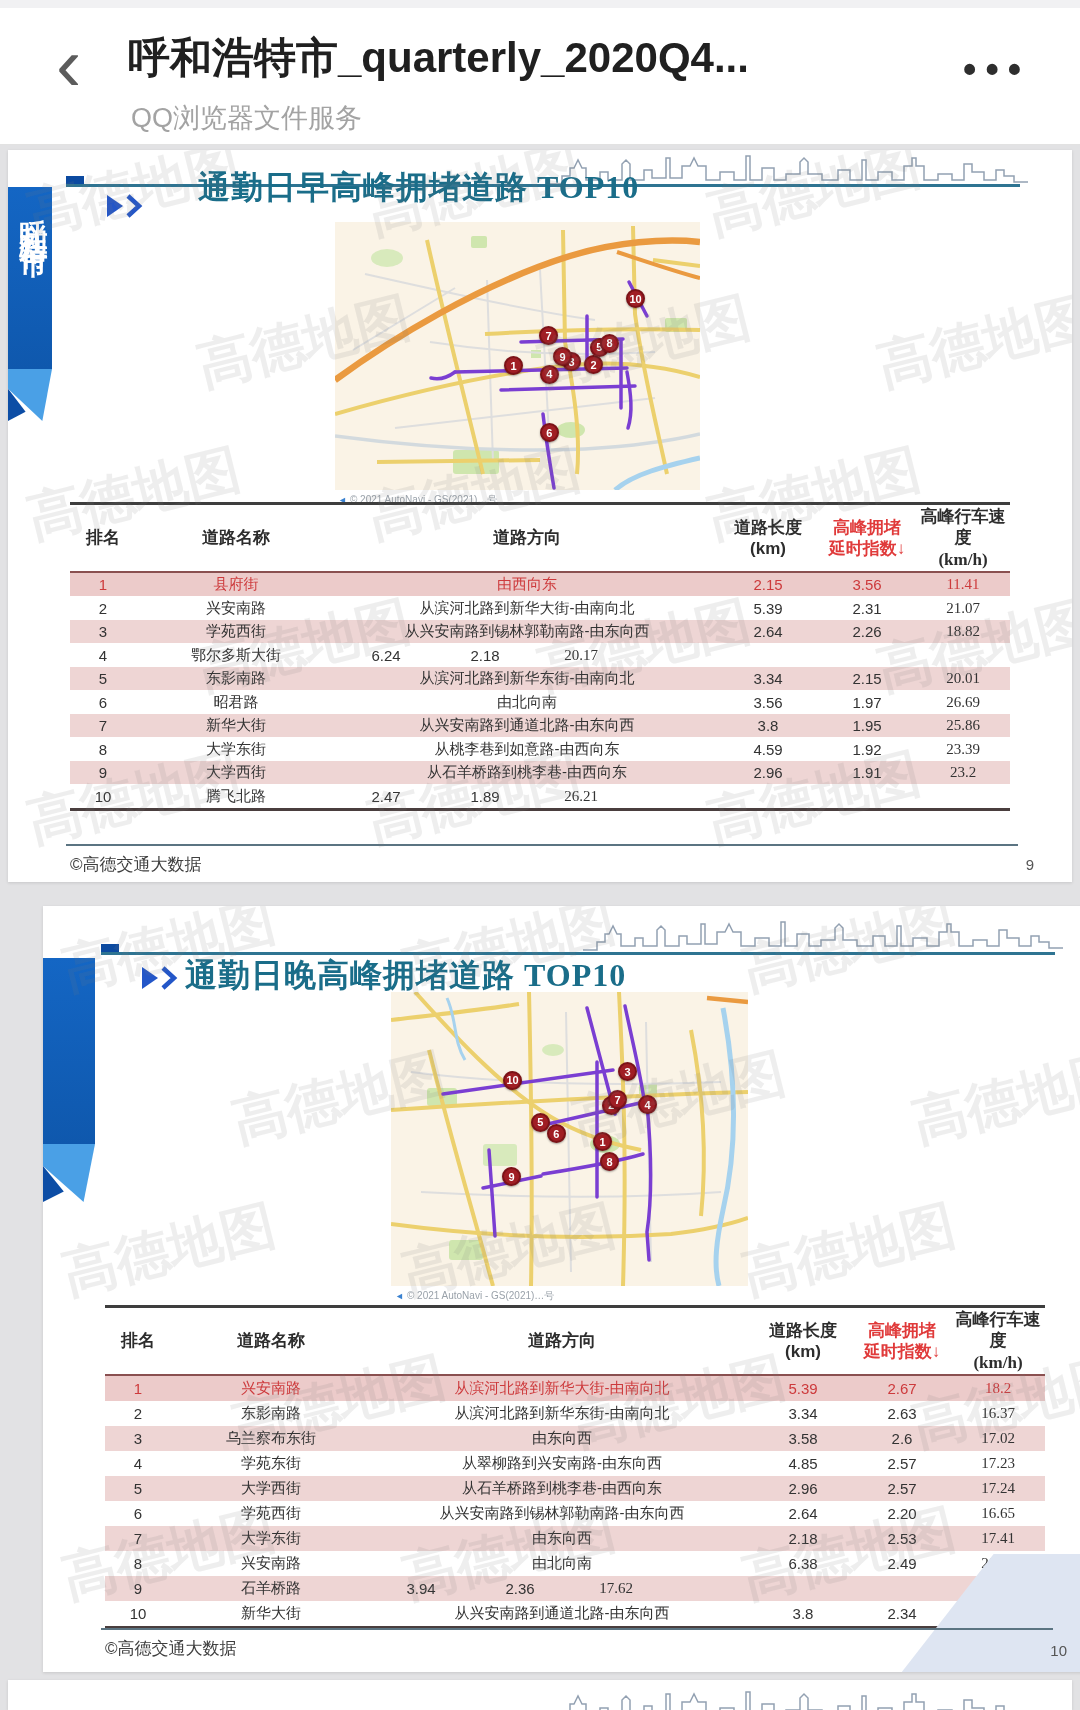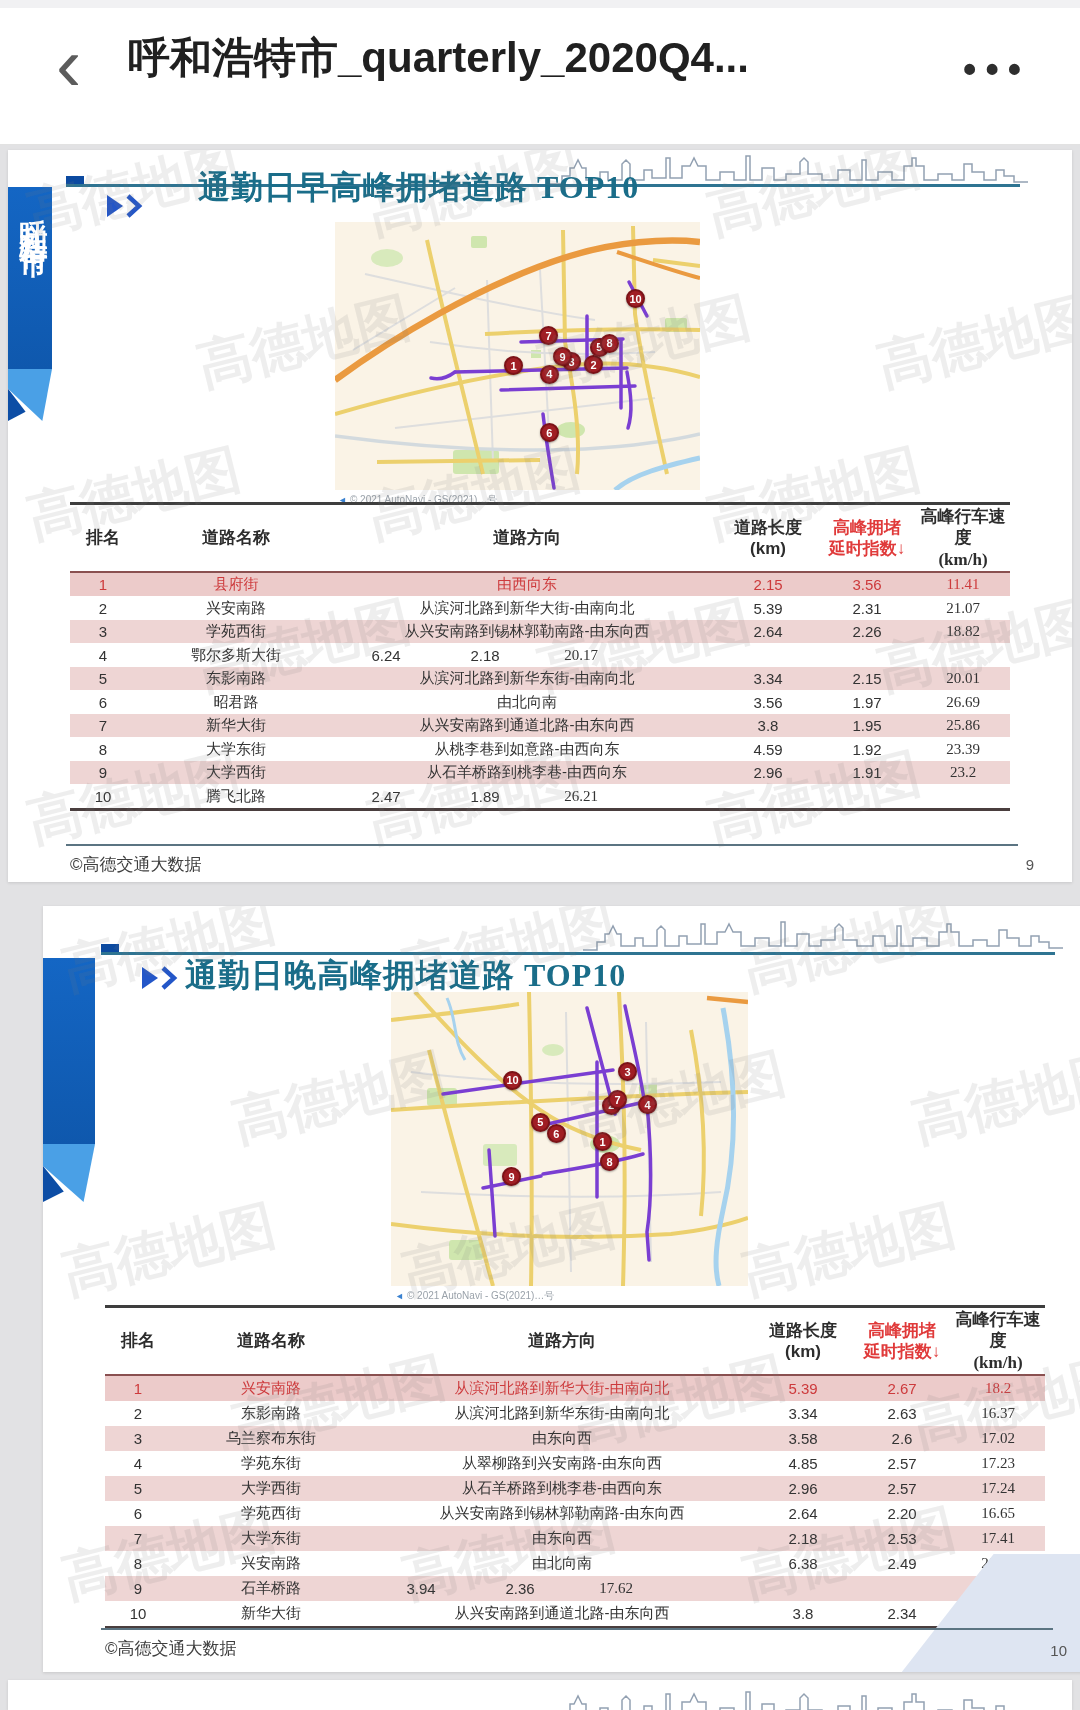--- a/index.html
+++ b/index.html
@@ -93,20 +93,21 @@
 </head>
 <body>
 
 <div id="page">
 
   <div class="statusbar"></div>
 
   <div class="appbar">
     <div class="back">‹</div>
     <div class="appttl">呼和浩特市_quarterly_2020Q4...</div>
+    <div class="appsub">QQ浏览器文件服务</div>
     <div class="more">•••</div>
   </div>
 
   <div class="slide" id="slide1">
     <svg class="skyline" viewBox="0 0 480 36">
       <path d="M0,34 L14,34 L14,26 L22,26 L22,18 L26,18 L30,10 L34,18 L38,18 L38,30 L52,30 L52,22 L60,22 L60,30 L74,30 L74,14 L78,10 L82,14 L82,30 L96,30 L96,20 L104,20 L104,28 L118,28 L118,8 L122,8 L122,28 L134,28 L134,16 L142,16 L146,8 L150,16 L158,16 L158,30 L172,30 L172,22 L186,22 L186,30 L198,30 L198,6 L202,6 L202,30 L214,30 L214,18 L226,18 L226,30 L238,30 L238,24 L252,24 L252,12 L256,8 L260,12 L260,24 L274,24 L274,30 L290,30 L290,20 L302,20 L302,30 L314,30 L314,10 L318,10 L318,30 L330,30 L330,22 L344,22 L344,30 L356,30 L356,16 L364,16 L364,8 L368,8 L368,16 L376,16 L376,30 L390,30 L390,24 L404,24 L404,30 L416,30 L416,14 L424,14 L424,22 L436,22 L436,30 L448,30 L448,20 L456,20 L456,26 L466,26 L466,32 L480,32" fill="none" stroke="#93a1b2" stroke-width="1.5"></path>
     </svg>
     <div class="notch"></div>
     <div class="topline"></div>
 

